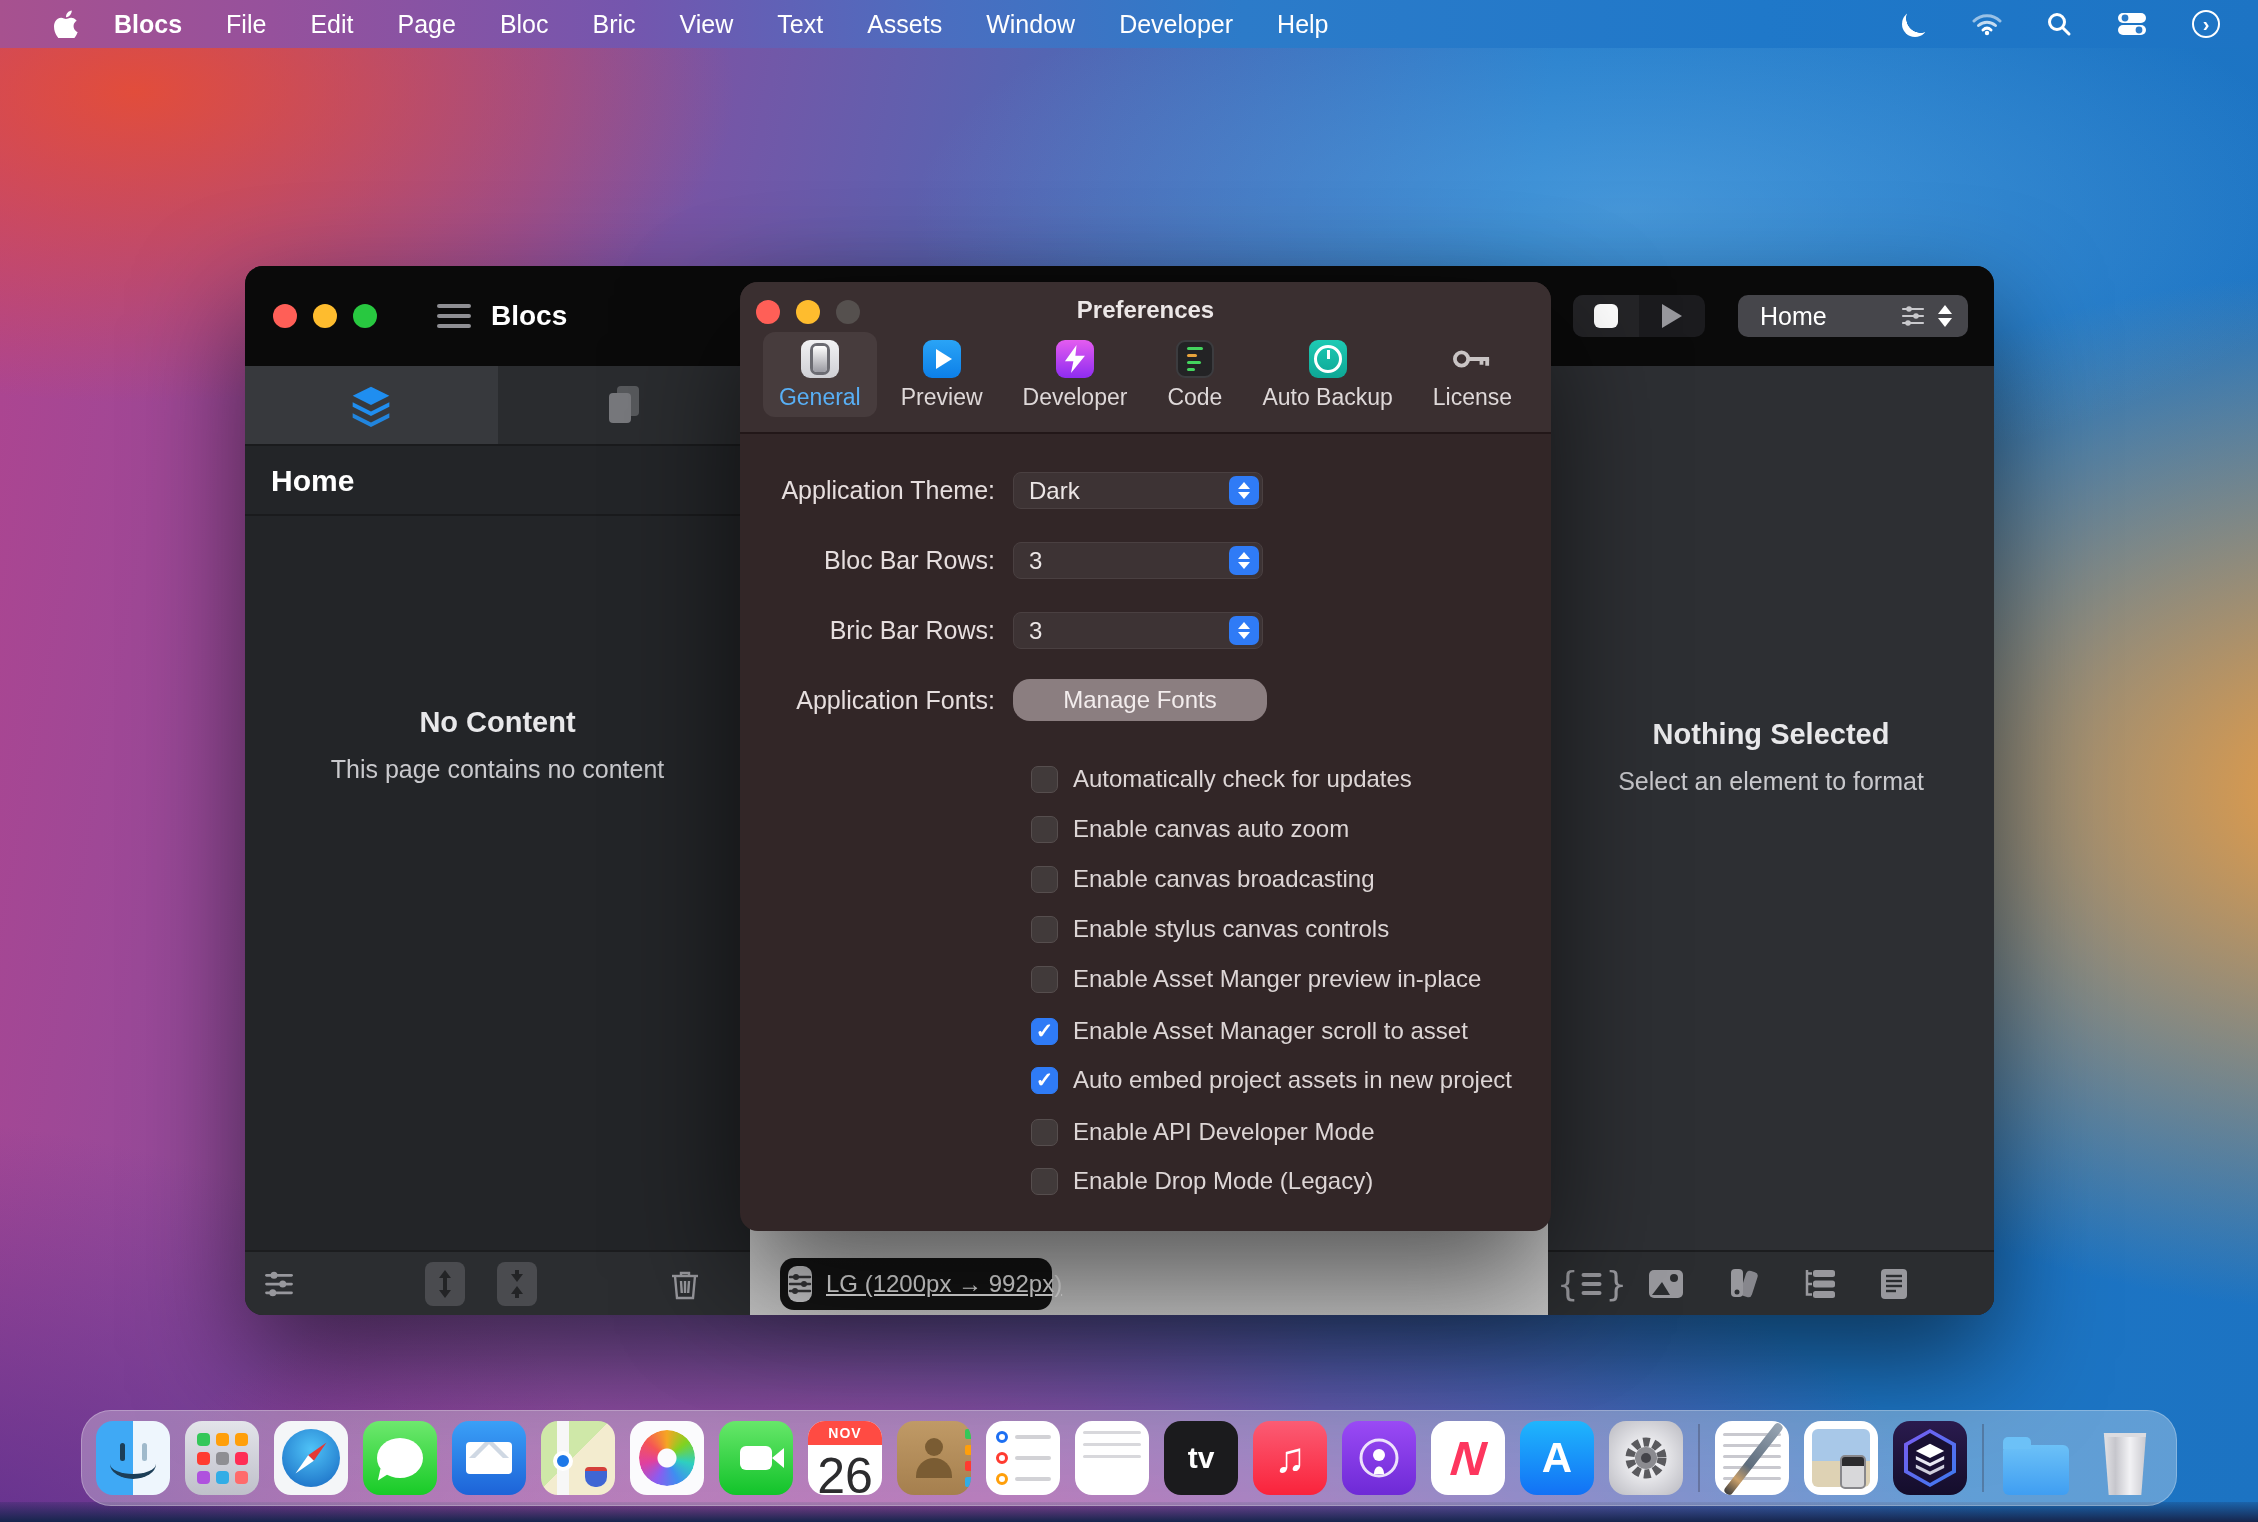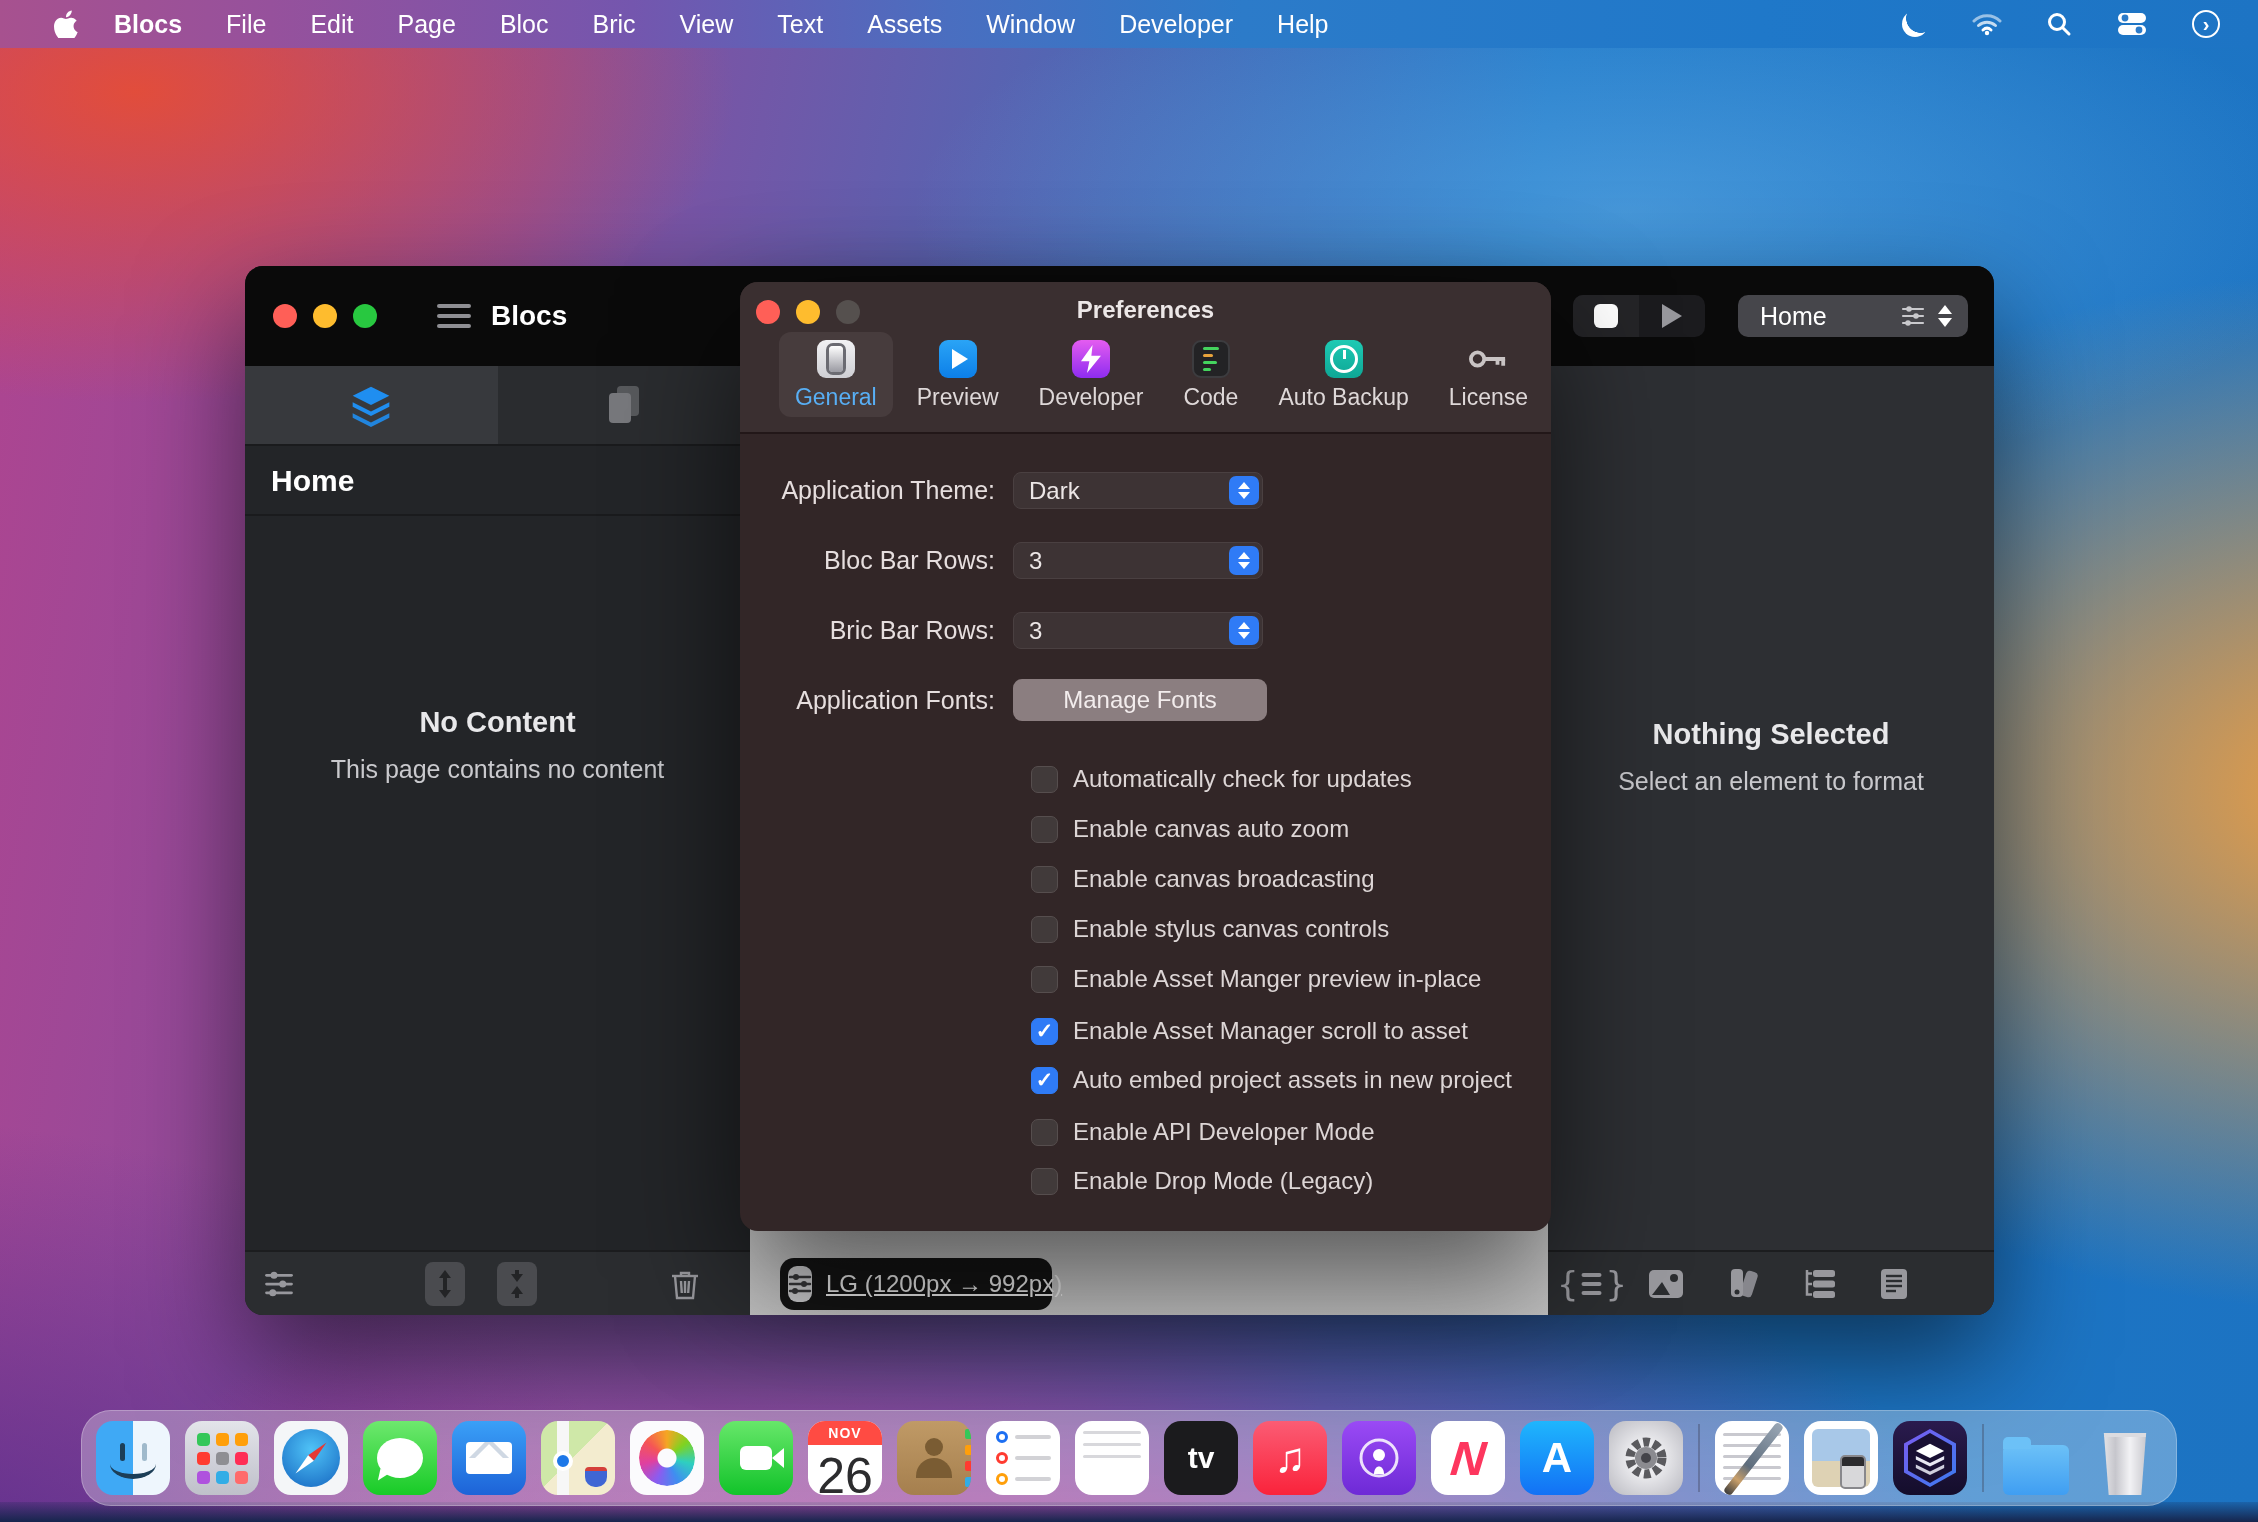--- a/index.html
+++ b/index.html
@@ -90,21 +90,21 @@
   .braces { display:flex; align-items:center; color:#98989d; font-size:34px; font-family:"DejaVu Sans Mono",monospace; }
   .braces .lines { display:flex; flex-direction:column; gap:5px; margin:0 4px; }
   .braces .lines i { width:20px; height:4px; background:#98989d; border-radius:2px; }
 
   
   .dialog { left:740px; top:282px; width:811px; height:949px; border-radius:18px; overflow:hidden;
     background:var(--dialogContentBg); box-shadow:0 50px 120px rgba(0,0,0,.6); z-index:3; }
   .dlg-head { position:absolute; left:0; top:0; width:100%; height:152px; background:var(--dialogBg); border-bottom:2px solid #221718; }
   .dlg-title { position:absolute; top:14px; width:100%; text-align:center; color:#ece7e7; font-size:24px; font-weight:bold; }
   .dlg-lights { position:absolute; left:16px; top:18px; display:flex; gap:16px; }
-  .dlg-tabs { position:absolute; left:16px; top:50px; width:100%; display:flex; justify-content:center; gap:8px;text-align:right; }
+  .dlg-tabs { position:absolute; left:0; top:50px; width:100%; display:flex; justify-content:center; gap:8px;text-align:right; }
   .dtab { display:flex; flex-direction:column; align-items:center; padding:8px 16px 6px; border-radius:12px; }
   .dtab.sel { background:#473c3d; }
   .dtab .lbl { margin-top:6px; font-size:23px; color:#ded8d8; }
   .dtab.sel .lbl { color:var(--tabSelectedText); }
   .dico { width:38px; height:38px; border-radius:9px; display:flex; align-items:center; justify-content:center; position:relative; }
   .dico.general { background:linear-gradient(180deg,#f2f2f4,#cfcfd4); }
   .dico.general::before { content:""; width:14px; height:26px; background:linear-gradient(180deg,#fff,#9a9aa2); border-radius:4px; box-shadow:0 0 0 3px #6b6b72; }
   .dico.preview { background:linear-gradient(180deg,#2aa4f6,#0c7fe8); }
   .dico.preview::before { content:""; width:0; height:0; border-left:16px solid #fff; border-top:10px solid transparent; border-bottom:10px solid transparent; margin-left:4px; }
   .dico.feedback { background:linear-gradient(180deg,#e45cf0,#8e2cf0); }
@@ -123,21 +123,21 @@
   .frow { position:absolute; left:0; width:100%; display:flex; align-items:center; }
   .frow .flabel { width:255px; text-align:right; color:#e6dede; font-size:25px; }
   .frow .ctrl { margin-left:18px; }
   .dropdown { width:250px; height:37px; background:var(--dropdownBg); border:1px solid #4a4041; border-radius:8px;
     position:relative; display:flex; align-items:center; color:#ece6e6; font-size:24px; }
   .dropdown .val { margin-left:15px; }
   .stepper { position:absolute; right:3px; top:3px; width:30px; height:29px; background:var(--accent); border-radius:7px;
     display:flex; flex-direction:column; align-items:center; justify-content:center; gap:3px; }
   .stepper .u { width:0; height:0; border-left:6px solid transparent; border-right:6px solid transparent; border-bottom:7px solid #fff; }
   .stepper .d { width:0; height:0; border-left:6px solid transparent; border-right:6px solid transparent; border-top:7px solid #fff; }
-  .btn { width:254px; height:42px; background:var(--buttonBg); border-radius:9px; color:#f3eded; font-size:24px;
+  .btn { width:254px; height:42px; background:var(--buttonBg); border-radius:17px; color:#f3eded; font-size:24px;
     display:flex; align-items:center; justify-content:center; }
 
   .cbrow { position:absolute; left:291px; height:50px; display:flex; align-items:center; }
   .cbox { width:27px; height:27px; border-radius:7px; background:var(--checkboxOff); border:1px solid #564e4e;
     display:flex; align-items:center; justify-content:center; color:transparent; font-size:21px; font-weight:bold; }
   .cbrow.checked .cbox { background:var(--accent); border-color:var(--accent); color:#fff; }
   .cbrow .clabel { margin-left:15px; color:#ddd6d6; font-size:24px; white-space:nowrap; }
 
   
   .dock { left:50%; transform:translateX(-50%); top:1410px; height:96px; z-index:10;

